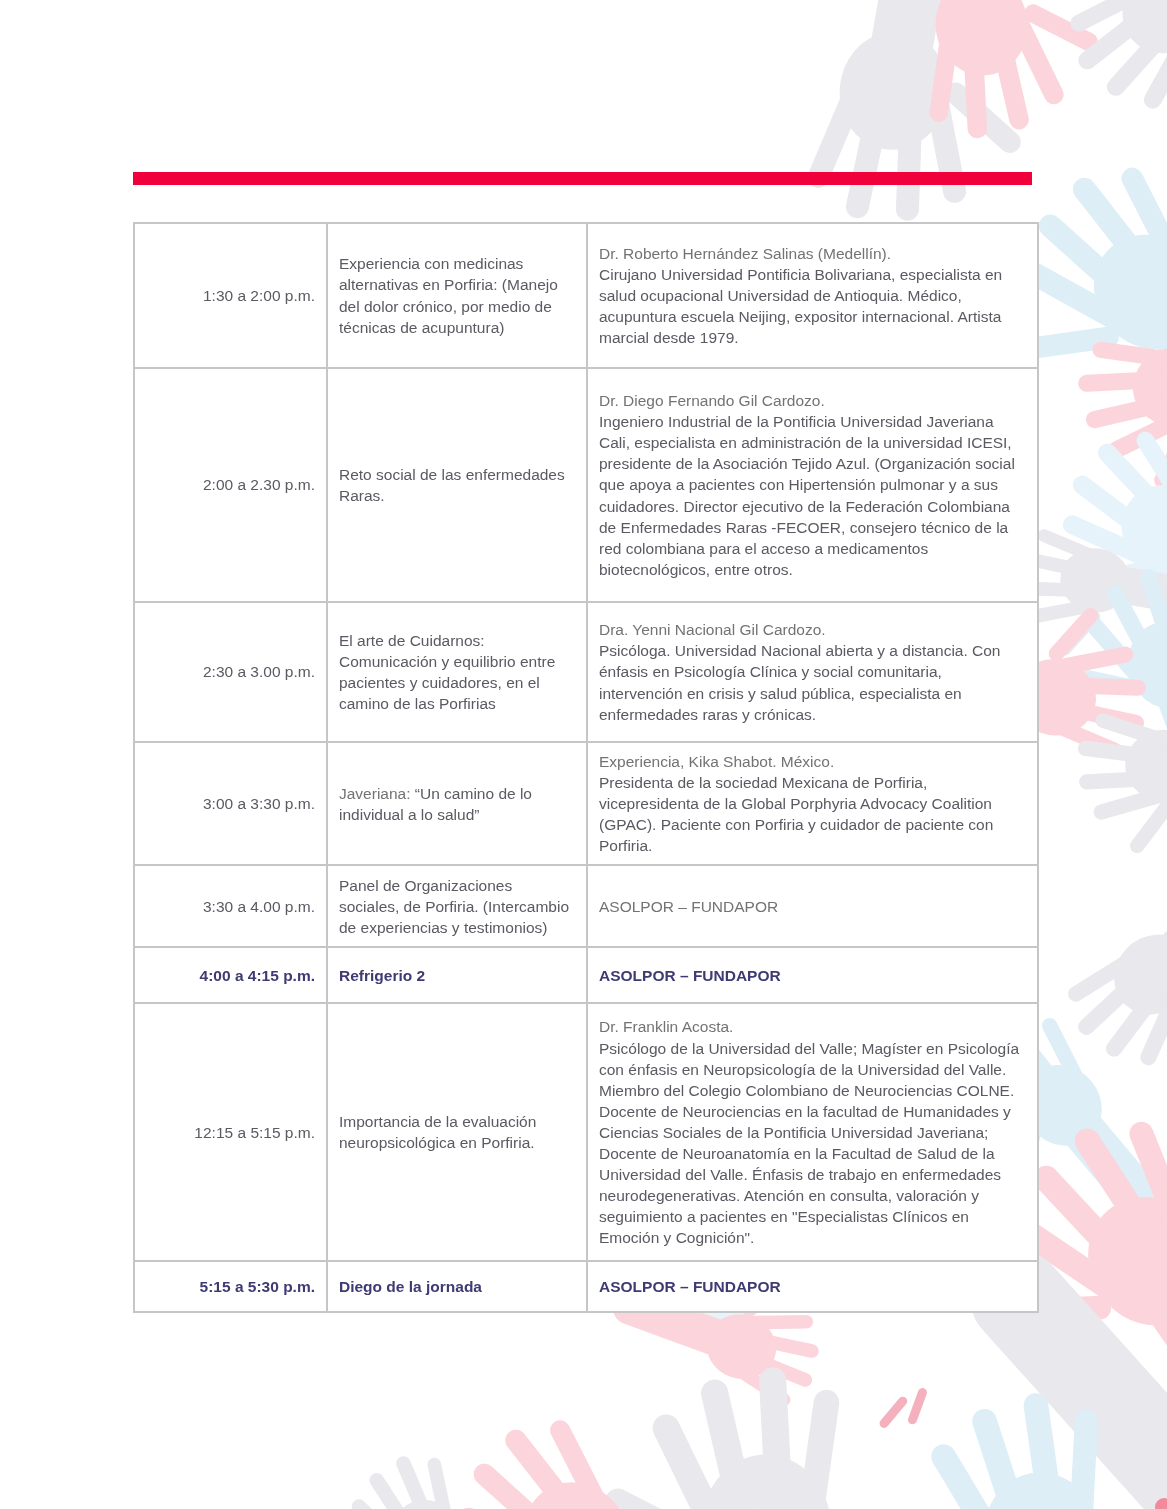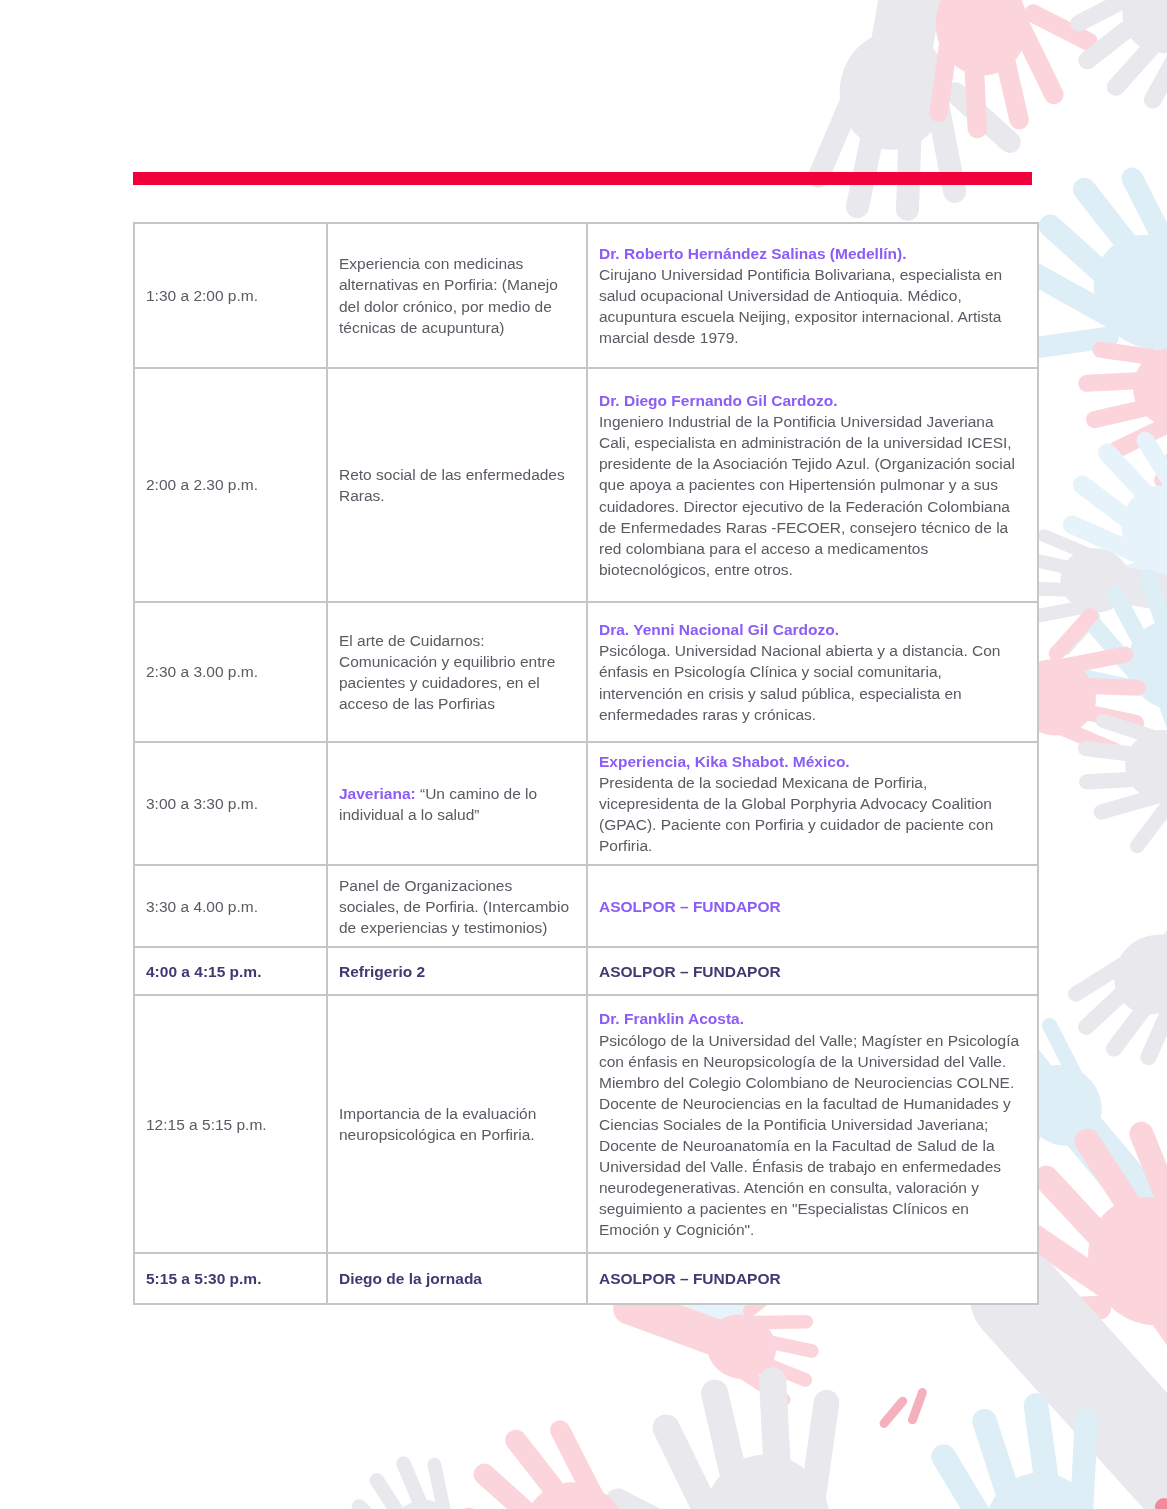--- a/index.html
+++ b/index.html
@@ -16,22 +16,22 @@
   table.schedule{
     position:absolute;left:133px;top:222px;width:904px;z-index:1;
     border-collapse:collapse;table-layout:fixed;background:#ffffff;
     border:2px solid #bcbcbc;
   }
   table.schedule td{
     border:2px solid #c6c6c6;
     color:#595a62;font-size:15.5px;line-height:1.36;
     padding:8px 11px;vertical-align:middle;
   }
-  td.time{text-align:left;padding:8px 5px;margin-left:40px;}
-  .lead{font-weight:bold;color:#8b5cf6;}
+  td.time{text-align:right;padding:8px 5px;margin-left:40px;}
+  .lead{font-weight:normal;color:#737373;}
   .lead-block{display:block;}
   tr.hl td, tr.hl .lead{color:#3e3a72;font-weight:bold;}
 </style>
 </head>
 <body>
 
 <svg class="decor" width="1167" height="1509" viewBox="0 0 1167 1509" aria-hidden="true">
   <defs>
     <g id="hand">
       <rect x="-22" y="40" width="46" height="150" rx="20"></rect>
@@ -85,34 +85,34 @@
       <td class="topic"><span class="lead"></span><span>Experiencia con medicinas alternativas en Porfiria: (Manejo del dolor crónico, por medio de técnicas de acupuntura)</span></td>
       <td class="speaker"><span class="lead lead-block">Dr. Roberto Hernández Salinas (Medellín).</span><span>Cirujano Universidad Pontificia Bolivariana, especialista en salud ocupacional Universidad de Antioquia. Médico, acupuntura escuela Neijing, expositor internacional. Artista marcial desde 1979.</span></td>
     </tr>
     <tr style="height:234px">
       <td class="time"><span>2:00 a 2.30 p.m.</span></td>
       <td class="topic"><span class="lead"></span><span>Reto social de las enfermedades Raras.</span></td>
       <td class="speaker"><span class="lead lead-block">Dr. Diego Fernando Gil Cardozo.</span><span>Ingeniero Industrial de la Pontificia Universidad Javeriana Cali, especialista en administración de la universidad ICESI, presidente de la Asociación Tejido Azul. (Organización social que apoya a pacientes con Hipertensión pulmonar y a sus cuidadores. Director ejecutivo de la Federación Colombiana de Enfermedades Raras -FECOER, consejero técnico de la red colombiana para el acceso a medicamentos biotecnológicos, entre otros.</span></td>
     </tr>
     <tr style="height:140px">
       <td class="time"><span>2:30 a 3.00 p.m.</span></td>
-      <td class="topic"><span class="lead"></span><span>El arte de Cuidarnos: Comunicación y equilibrio entre pacientes y cuidadores, en el acceso de las Porfirias</span></td>
+      <td class="topic"><span class="lead"></span><span>El arte de Cuidarnos: Comunicación y equilibrio entre pacientes y cuidadores, en el camino de las Porfirias</span></td>
       <td class="speaker"><span class="lead lead-block">Dra. Yenni Nacional Gil Cardozo.</span><span>Psicóloga. Universidad Nacional abierta y a distancia. Con énfasis en Psicología Clínica y social comunitaria, intervención en crisis y salud pública, especialista en enfermedades raras y crónicas.</span></td>
     </tr>
     <tr style="height:115px">
       <td class="time"><span>3:00 a 3:30 p.m.</span></td>
       <td class="topic"><span class="lead">Javeriana:</span><span> “Un camino de lo individual a lo salud”</span></td>
       <td class="speaker"><span class="lead lead-block">Experiencia, Kika Shabot. México.</span><span>Presidenta de la sociedad Mexicana de Porfiria, vicepresidenta de la Global Porphyria Advocacy Coalition (GPAC). Paciente con Porfiria y cuidador de paciente con Porfiria.</span></td>
     </tr>
     <tr style="height:82px">
       <td class="time"><span>3:30 a 4.00 p.m.</span></td>
       <td class="topic"><span class="lead"></span><span>Panel de Organizaciones sociales, de Porfiria. (Intercambio de experiencias y testimonios)</span></td>
       <td class="speaker"><span class="lead lead-block">ASOLPOR – FUNDAPOR</span><span></span></td>
     </tr>
-    <tr class="hl" style="height:48px">
+    <tr class="hl" style="height:56px">
       <td class="time"><span>4:00 a 4:15 p.m.</span></td>
       <td class="topic"><span class="lead">Refrigerio 2</span><span></span></td>
       <td class="speaker"><span class="lead lead-block">ASOLPOR – FUNDAPOR</span><span></span></td>
     </tr>
     <tr style="height:258px">
       <td class="time"><span>12:15 a 5:15 p.m.</span></td>
       <td class="topic"><span class="lead"></span><span>Importancia de la evaluación neuropsicológica en Porfiria.</span></td>
       <td class="speaker"><span class="lead lead-block">Dr. Franklin Acosta.</span><span>Psicólogo de la Universidad del Valle; Magíster en Psicología con énfasis en Neuropsicología de la Universidad del Valle. Miembro del Colegio Colombiano de Neurociencias COLNE. Docente de Neurociencias en la facultad de Humanidades y Ciencias Sociales de la Pontificia Universidad Javeriana; Docente de Neuroanatomía en la Facultad de Salud de la Universidad del Valle. Énfasis de trabajo en enfermedades neurodegenerativas. Atención en consulta, valoración y seguimiento a pacientes en "Especialistas Clínicos en Emoción y Cognición".</span></td>
     </tr>
     <tr class="hl" style="height:51px">

